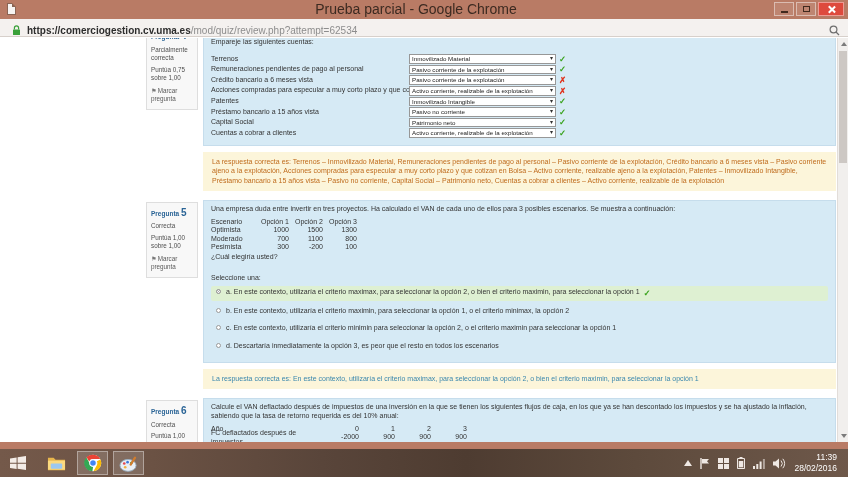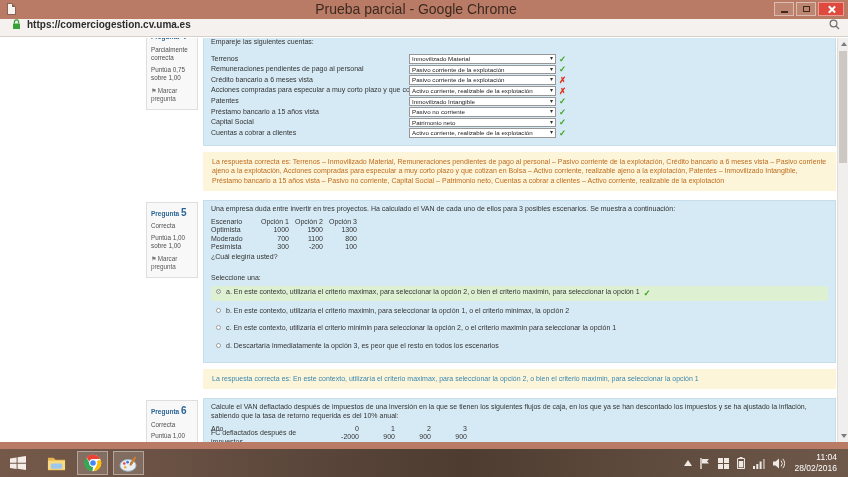--- a/index.html
+++ b/index.html
@@ -13,21 +13,21 @@
   .win-title { position:absolute; left:0; right:16px; top:0; height:19px; line-height:19px; text-align:center; font-size:14px; color:#3c2a21; }
   .win-controls { position:absolute; right:4px; top:2px; display:flex; gap:2px; }
   .win-btn { width:20px; height:14px; display:flex; align-items:center; justify-content:center; border:1px solid rgba(255,255,255,.45); background:rgba(255,255,255,.08); }
   .win-btn.close { width:26px; background:#de4a3d; }
   .glyph-min { width:7px; height:2px; background:#40291e; margin-top:6px; }
   .glyph-max { width:7px; height:6px; border:1px solid #40291e; }
   .glyph-x { position:relative; width:8px; height:8px; }
   .glyph-x:before,.glyph-x:after { content:""; position:absolute; left:3.5px; top:0; width:1.6px; height:9px; background:#fff; }
   .glyph-x:before { transform:rotate(45deg);} .glyph-x:after { transform:rotate(-45deg);}
 
-  .toolbar { position:absolute; left:0; top:19px; width:848px; height:18px; background:#f4f1ef; border-bottom:1px solid #d7d0cb; display:flex; align-items:flex-start; }
+  .toolbar { position:absolute; left:0; top:19px; width:848px; height:18px; background:#f4f1ef; border-bottom:1px solid #d7d0cb; display:flex; align-items:flex-end; }
   .urlbox { flex:1; display:flex; align-items:center; padding-left:12px; font-size:10px; white-space:nowrap; }
   .lock-icon { margin-right:6px; display:inline-flex; }
   .url-domain { color:#2d2d2d; font-weight:bold; }
   .url-path { color:#8d8d8d; }
   .search-icon { margin-left:auto; margin-right:8px; display:inline-flex; }
 
   
   .viewport { position:absolute; left:0; top:38px; width:848px; height:404px; background:#fff; overflow:hidden; }
   .bottom-frame { position:absolute; left:0; top:442px; width:848px; height:7px; background:#b97b65; }
 
@@ -111,20 +111,21 @@
 
 <div class="toolbar">
   <div class="urlbox">
     <span class="lock-icon">
       <svg width="9" height="11" viewBox="0 0 9 11">
           <rect x="1" y="4.5" width="7" height="5.5" rx="0.6" fill="#3aa13a"></rect>
           <path d="M2.4 4.5V3a2.1 2.1 0 0 1 4.2 0v1.5" stroke="#3aa13a" stroke-width="1.2" fill="none"></path>
         </svg>
     </span>
     <span class="url-domain">https://comerciogestion.cv.uma.es</span>
+      <span class="url-path">/mod/quiz/review.php?attempt=62534</span>
     <span class="search-icon">
       <svg width="11" height="11" viewBox="0 0 11 11">
           <circle cx="4.5" cy="4.5" r="3.4" fill="none" stroke="#6f6f6f" stroke-width="1.2"></circle>
           <line x1="7" y1="7" x2="10" y2="10" stroke="#6f6f6f" stroke-width="1.3"></line>
         </svg>
     </span>
   </div>
 </div>
 
 <div class="viewport">
@@ -368,17 +369,17 @@
         <rect y="8" width="2" height="3"></rect>
         <rect x="3.3" y="6" width="2" height="5"></rect>
         <rect x="6.6" y="3.5" width="2" height="7.5"></rect>
         <rect x="9.9" y="1" width="2" height="10" fill-opacity="0.55"></rect>
       </svg>
     <svg width="13" height="11" viewBox="0 0 13 11">
         <path d="M0 3.5h2.5L6 0.5v10L2.5 7.5H0z" fill="#efe8e3"></path>
         <path d="M8 2.5a4.5 4.5 0 0 1 0 6M9.8 0.8a7 7 0 0 1 0 9.4" stroke="#efe8e3" stroke-width="1" fill="none"></path>
       </svg>
     <div class="clock">
-      <div>11:04</div>
+      <div>11:39</div>
       <div>28/02/2016</div>
     </div>
   </div>
 </div>
 
 </body></html>

